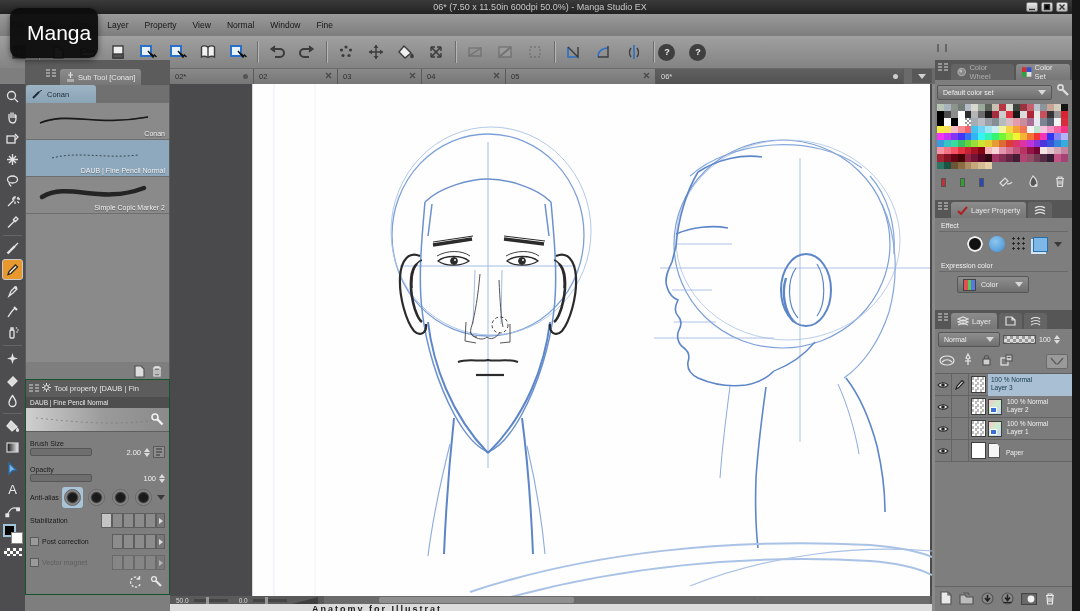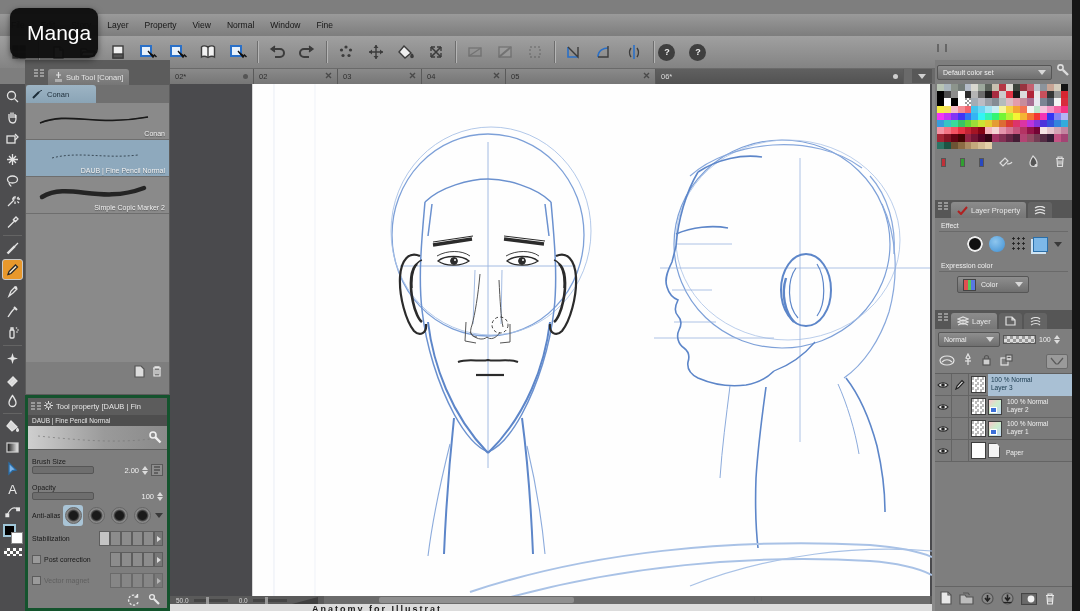--- a/index.html
+++ b/index.html
@@ -57,32 +57,32 @@
 
   
   .pmenu svg { stroke:#d8d8d8; stroke-width:1.2; fill:none; }
   .ptab-row { background:#565656; display:flex; align-items:flex-end; }
   .ptab { height:16px; display:flex; align-items:center; gap:3px; font-size:7.5px; color:#e6e6e6; background:linear-gradient(#8c8c8c,#767676); padding:0 6px; border-radius:3px 3px 0 0; margin-right:2px; }
   .ptab.inactive { background:#646464; color:#aeaeae; }
   .ptab svg { stroke:#e0e0e0; fill:none; stroke-width:1.2; }
 
   
   .subtool { left:25px; top:60px; width:145px; height:335px; background:#7e7e7e; border:1px solid #5c5c5c; }
-  .st-head { height:24px; background:#5c5c5c; display:flex; align-items:flex-end; padding-left:6px; }
+  .st-head { height:24px; background:#5c5c5c; display:flex; align-items:flex-end; padding-left:18px; }
   .st-group { height:18px; background:#707070; display:flex; }
   .st-group-tab { width:70px; height:18px; background:linear-gradient(#9db4c4,#8aa4b6); color:#1c2c38; font-size:7.5px; display:flex; align-items:center; gap:4px; padding-left:6px; border-radius:3px 3px 0 0; }
   .st-item { position:relative; height:37px; background:#8a8a8a; border-bottom:1px solid #6e6e6e; }
   .st-item.sel { background:#8ea9bd; }
   .st-item .lbl { position:absolute; right:4px; bottom:2px; font-size:7px; color:#f2f2f2; text-shadow:0 1px 1px rgba(0,0,0,.4); }
   .st-empty { height:148px; background:#8a8a8a; }
   .st-foot { height:22px; display:flex; justify-content:flex-end; align-items:center; gap:6px; padding-right:6px; background:#7e7e7e; }
   .st-foot svg { stroke:#e8e8e8; fill:none; stroke-width:1.2; }
 
   
-  .toolprop { left:25px; top:395px; width:145px; height:216px; background:#7e7e7e; border:3px solid #14532d; font-size:7px; color:#1e1e1e; }
+  .toolprop { left:25px; top:379px; width:145px; height:216px; background:#7e7e7e; border:1px solid #14532d; font-size:7px; color:#1e1e1e; }
   .tp-head { height:17px; background:#5c5c5c; display:flex; align-items:center; gap:3px; padding:0 3px; color:#e4e4e4; font-size:7.5px; white-space:nowrap; overflow:hidden; }
   .tp-preset { height:11px; background:#4e4e4e; color:#e8e8e8; font-size:6.5px; display:flex; align-items:center; padding-left:4px; }
   .tp-preview { position:relative; height:24px; background:linear-gradient(90deg,#cfcfcf,#9a9a9a 55%,#8a8a8a); border-bottom:1px solid #5e5e5e; }
   .tp-row { display:flex; align-items:center; padding:0 4px; height:23px; gap:3px; }
   .tp-label { color:#1a1a1a; }
   .slider { position:relative; width:62px; height:8px; background:#6e6e6e; border:1px solid #565656; border-radius:2px; overflow:hidden; }
   .slider .fill { height:100%; background:linear-gradient(90deg,#e6e6e6,#8f8f8f); }
   .tp-val { margin-left:auto; color:#f0f0f0; font-size:7.5px; }
   .stepper { display:flex; flex-direction:column; gap:1px; }
   .stp-up { width:0;height:0;border-left:3px solid transparent;border-right:3px solid transparent;border-bottom:4px solid #dcdcdc; }
@@ -161,20 +161,40 @@
   .lyr-foot svg { stroke:#e8e8e8; fill:none; stroke-width:1.2; }
 
   .sketch { position:absolute; left:0; top:0; }
   text { font-family:"Liberation Sans", sans-serif; }
 </style>
 </head>
 <body>
 
 <div id="app">
 
+  <div class="abs titlebar">
+    <span>06* (7.50 x 11.50in 600dpi 50.0%) - Manga Studio EX</span>
+    <span class="winbtns">
+      <span class="winbtn">
+          <svg width="8" height="8" viewBox="0 0 8 8">
+            <path d="M1 6.5 H7"></path>
+          </svg>
+        </span>
+      <span class="winbtn">
+          <svg width="8" height="8" viewBox="0 0 8 8">
+            <rect x="1.5" y="1.5" width="5" height="5"></rect>
+          </svg>
+        </span>
+      <span class="winbtn">
+          <svg width="8" height="8" viewBox="0 0 8 8">
+            <path d="M1.5 1.5 L6.5 6.5 M6.5 1.5 L1.5 6.5"></path>
+          </svg>
+        </span>
+    </span>
+  </div>
 
   <div class="abs menubar">
     <span>File</span>
     <span>Edit</span>
     <span>Story</span>
     <span>Layer</span>
     <span>Property</span>
     <span>View</span>
     <span>Normal</span>
     <span>Window</span>
@@ -791,20 +811,41 @@
         </span>
     </div>
     <div class="caption">
       <span>Anatomy for Illustrat</span>
     </div>
   </div>
 
   <div class="abs rdivider"></div>
 
   <div class="abs colorpanel">
+    <div class="ptab-row" style="height:20px;padding-left:2px">
+      <span class="pmenu" style="margin:0 3px 5px 1px"><svg width="10" height="8" viewBox="0 0 10 8">
+            <path d="M0 1 h4 M0 4 h4 M0 7 h4 M6 1 h4 M6 4 h4 M6 7 h4"></path>
+          </svg></span>
+      <span class="ptab inactive">
+        <svg width="10" height="10" viewBox="0 0 10 10">
+            <circle cx="5" cy="5" r="4" fill="#888" stroke="#aaa"></circle>
+            <circle cx="4" cy="4" r="1.6" fill="#bbb" stroke="none"></circle>
+          </svg>
+        <span>Color Wheel</span>
+      </span>
+      <span class="ptab">
+        <svg width="10" height="10" viewBox="0 0 10 10">
+            <rect x="0" y="0" width="5" height="5" fill="#d03030" stroke="none"></rect>
+            <rect x="5" y="0" width="5" height="5" fill="#3050d0" stroke="none"></rect>
+            <rect x="0" y="5" width="5" height="5" fill="#30a040" stroke="none"></rect>
+            <rect x="5" y="5" width="5" height="5" fill="#e0e0e0" stroke="none"></rect>
+          </svg>
+        <span>Color Set</span>
+      </span>
+    </div>
     <div class="cp-body">
       <div style="display:flex;gap:4px;align-items:center">
         <span class="dropdown" style="flex:1">
             <span>Default color set</span>
             <span class="arr-dn" style="border-top-color:#d8d8d8"></span>
           </span>
         <span class="ric"><svg width="14" height="14" viewBox="0 0 14 14">
               <circle cx="4.5" cy="4.5" r="2.6" fill="none" stroke-width="1.6"></circle>
               <path d="M6.8 6.8 L12 12" stroke-width="2.4"></path>
             </svg></span>

